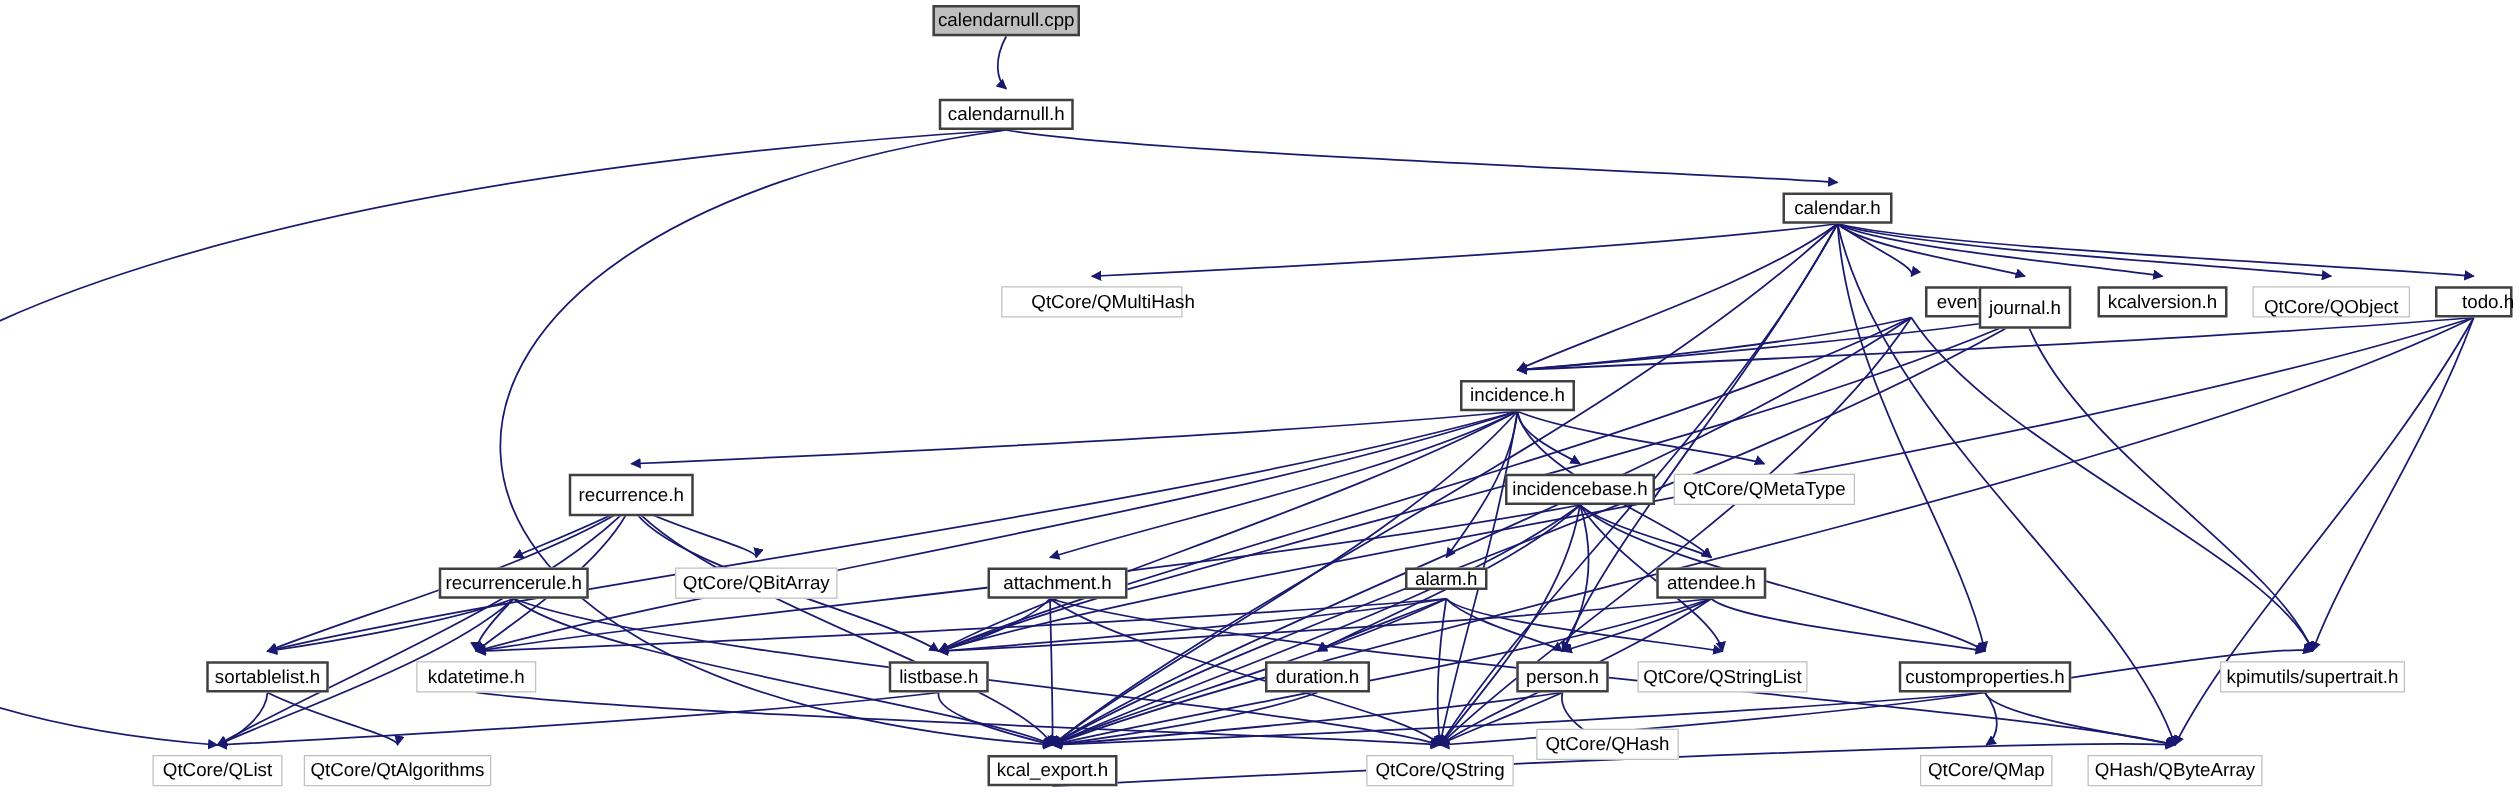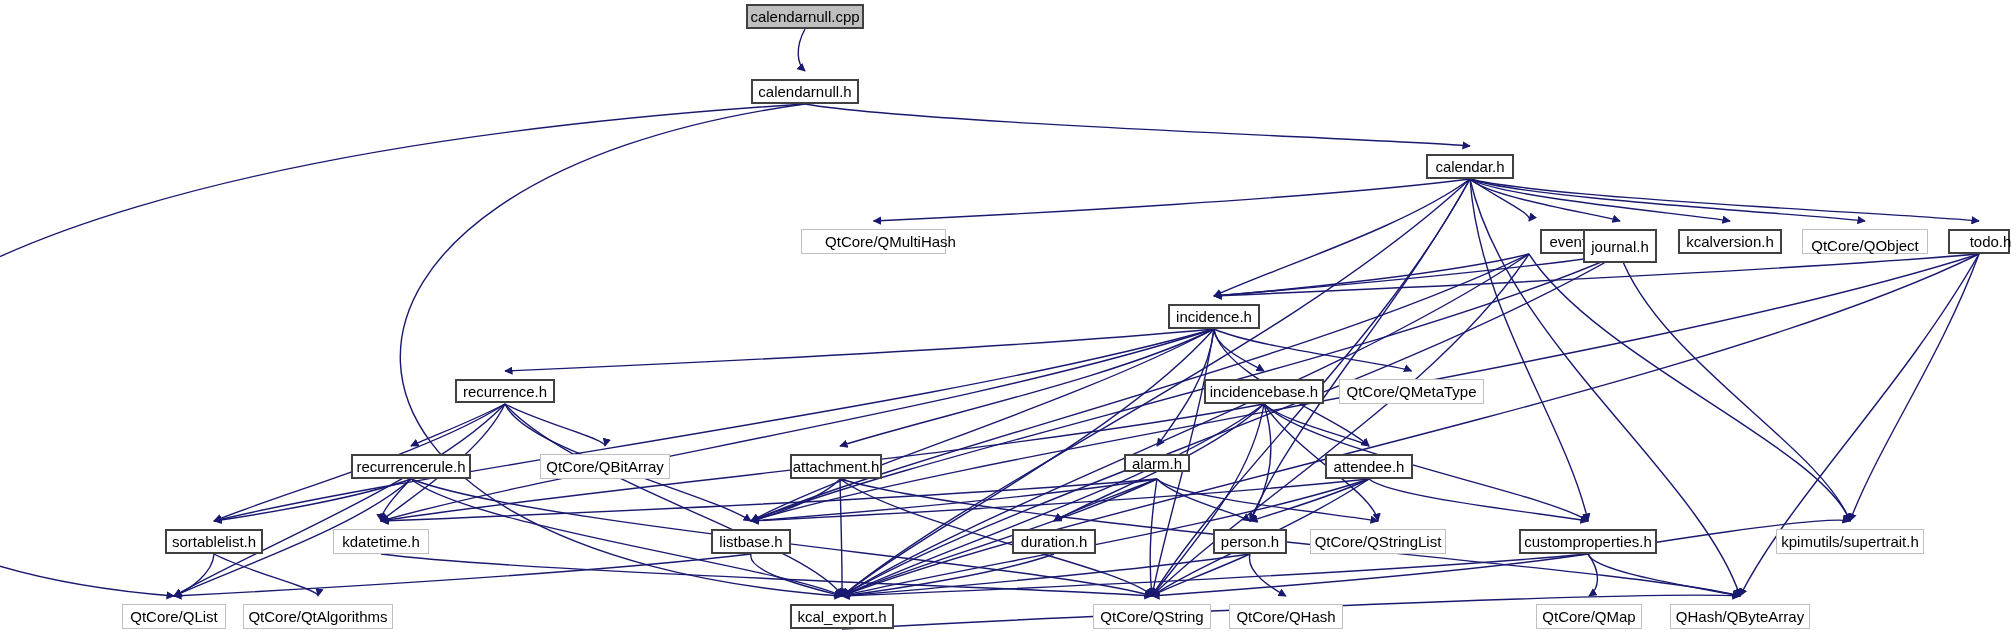--- a/index.html
+++ b/index.html
@@ -139,36 +139,36 @@
       </div>
       <div class="node" style="left: 1802px; top: 229px; width: 126px; height: 25px; font-size: 15px; color: rgb(0, 0, 0); background: rgb(255, 255, 255); border: 1px solid rgb(192, 192, 192); align-items: flex-end;">
         <span>QtCore/QObject</span>
       </div>
       <div class="node" style="left: 1948px; top: 229px; width: 62px; height: 25px; font-size: 15px; color: rgb(0, 0, 0); background: rgb(255, 255, 255); border: 2px solid rgb(64, 64, 64); padding-left: 23px;">
         <span>todo.h</span>
       </div>
       <div class="node" style="left: 1168px; top: 304px; width: 92px; height: 25px; font-size: 15px; color: rgb(0, 0, 0); background: rgb(255, 255, 255); border: 2px solid rgb(64, 64, 64);">
         <span>incidence.h</span>
       </div>
-      <div class="node" style="left: 455px; top: 379px; width: 100px; height: 24px; font-size: 15px; color: rgb(0, 0, 0); background: rgb(255, 255, 255); border: 2px solid rgb(64, 64, 64);">
+      <div class="node" style="left: 455px; top: 379px; width: 100px; height: 34px; font-size: 15px; color: rgb(0, 0, 0); background: rgb(255, 255, 255); border: 2px solid rgb(64, 64, 64);">
         <span>recurrence.h</span>
       </div>
       <div class="node" style="left: 1204px; top: 379px; width: 120px; height: 25px; font-size: 15px; color: rgb(0, 0, 0); background: rgb(255, 255, 255); border: 2px solid rgb(64, 64, 64);">
         <span>incidencebase.h</span>
       </div>
       <div class="node" style="left: 1339px; top: 379px; width: 145px; height: 25px; font-size: 15px; color: rgb(0, 0, 0); background: rgb(255, 255, 255); border: 1px solid rgb(192, 192, 192);">
         <span>QtCore/QMetaType</span>
       </div>
       <div class="node" style="left: 351px; top: 454px; width: 120px; height: 25px; font-size: 15px; color: rgb(0, 0, 0); background: rgb(255, 255, 255); border: 2px solid rgb(64, 64, 64);">
         <span>recurrencerule.h</span>
       </div>
       <div class="node" style="left: 540px; top: 454px; width: 130px; height: 25px; font-size: 15px; color: rgb(0, 0, 0); background: rgb(255, 255, 255); border: 1px solid rgb(192, 192, 192);">
         <span>QtCore/QBitArray</span>
       </div>
-      <div class="node" style="left: 790px; top: 454px; width: 92px; height: 25px; font-size: 15px; color: rgb(0, 0, 0); background: rgb(255, 255, 255); border: 2px solid rgb(64, 64, 64);">
+      <div class="node" style="left: 790px; top: 454px; width: 112px; height: 25px; font-size: 15px; color: rgb(0, 0, 0); background: rgb(255, 255, 255); border: 2px solid rgb(64, 64, 64);">
         <span>attachment.h</span>
       </div>
       <div class="node" style="left: 1124px; top: 454px; width: 66px; height: 18px; font-size: 15px; color: rgb(0, 0, 0); background: rgb(255, 255, 255); border: 2px solid rgb(64, 64, 64);">
         <span>alarm.h</span>
       </div>
       <div class="node" style="left: 1325px; top: 454px; width: 88px; height: 25px; font-size: 15px; color: rgb(0, 0, 0); background: rgb(255, 255, 255); border: 2px solid rgb(64, 64, 64);">
         <span>attendee.h</span>
       </div>
       <div class="node" style="left: 165px; top: 529px; width: 98px; height: 25px; font-size: 15px; color: rgb(0, 0, 0); background: rgb(255, 255, 255); border: 2px solid rgb(64, 64, 64);">
         <span>sortablelist.h</span>
@@ -199,21 +199,21 @@
       </div>
       <div class="node" style="left: 243px; top: 604px; width: 150px; height: 25px; font-size: 15px; color: rgb(0, 0, 0); background: rgb(255, 255, 255); border: 1px solid rgb(192, 192, 192);">
         <span>QtCore/QtAlgorithms</span>
       </div>
       <div class="node" style="left: 790px; top: 604px; width: 104px; height: 25px; font-size: 15px; color: rgb(0, 0, 0); background: rgb(255, 255, 255); border: 2px solid rgb(64, 64, 64);">
         <span>kcal_export.h</span>
       </div>
       <div class="node" style="left: 1093px; top: 604px; width: 118px; height: 25px; font-size: 15px; color: rgb(0, 0, 0); background: rgb(255, 255, 255); border: 1px solid rgb(192, 192, 192);">
         <span>QtCore/QString</span>
       </div>
-      <div class="node" style="left: 1229px; top: 604px; width: 114px; height: 25px; font-size: 15px; color: rgb(0, 0, 0); background: rgb(255, 255, 255); border: 1px solid rgb(192, 192, 192);">
+      <div class="node" style="left: 1229px; top: 583px; width: 114px; height: 25px; font-size: 15px; color: rgb(0, 0, 0); background: rgb(255, 255, 255); border: 1px solid rgb(192, 192, 192);">
         <span>QtCore/QHash</span>
       </div>
       <div class="node" style="left: 1536px; top: 604px; width: 106px; height: 25px; font-size: 15px; color: rgb(0, 0, 0); background: rgb(255, 255, 255); border: 1px solid rgb(192, 192, 192);">
         <span>QtCore/QMap</span>
       </div>
       <div class="node" style="left: 1670px; top: 604px; width: 140px; height: 25px; font-size: 15px; color: rgb(0, 0, 0); background: rgb(255, 255, 255); border: 1px solid rgb(192, 192, 192);">
         <span>QHash/QByteArray</span>
       </div>
     </div>
 </div>

